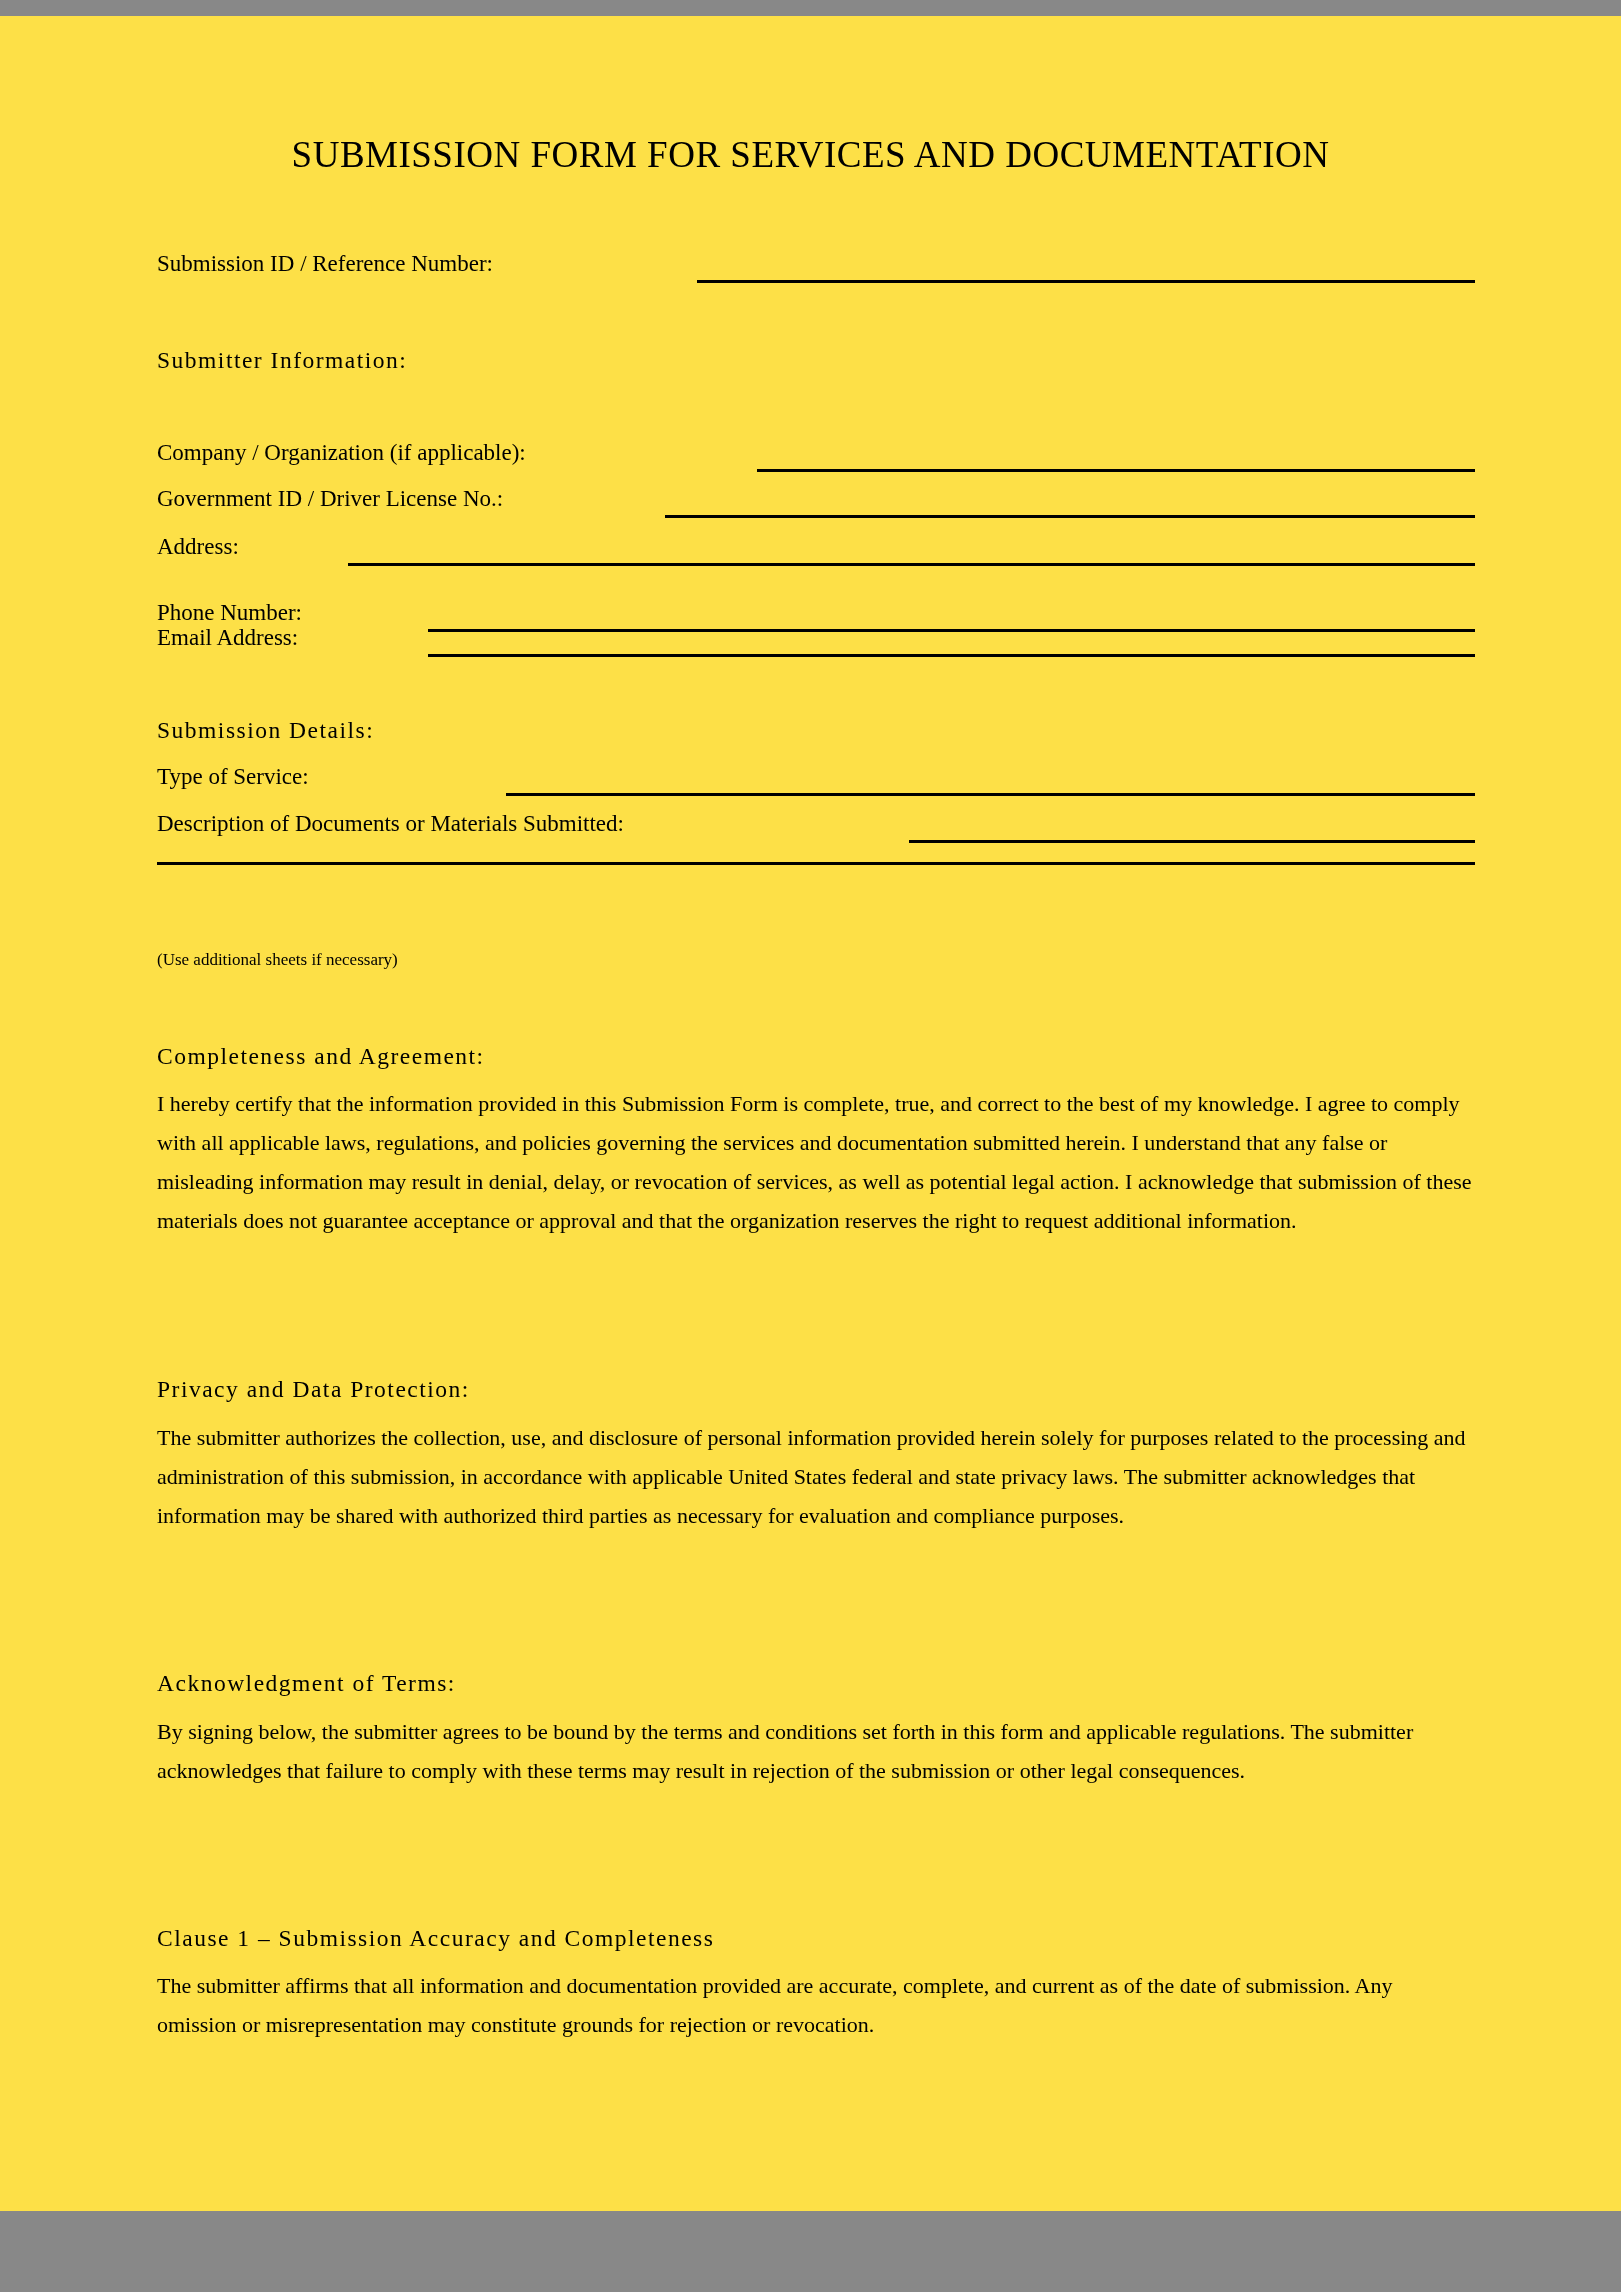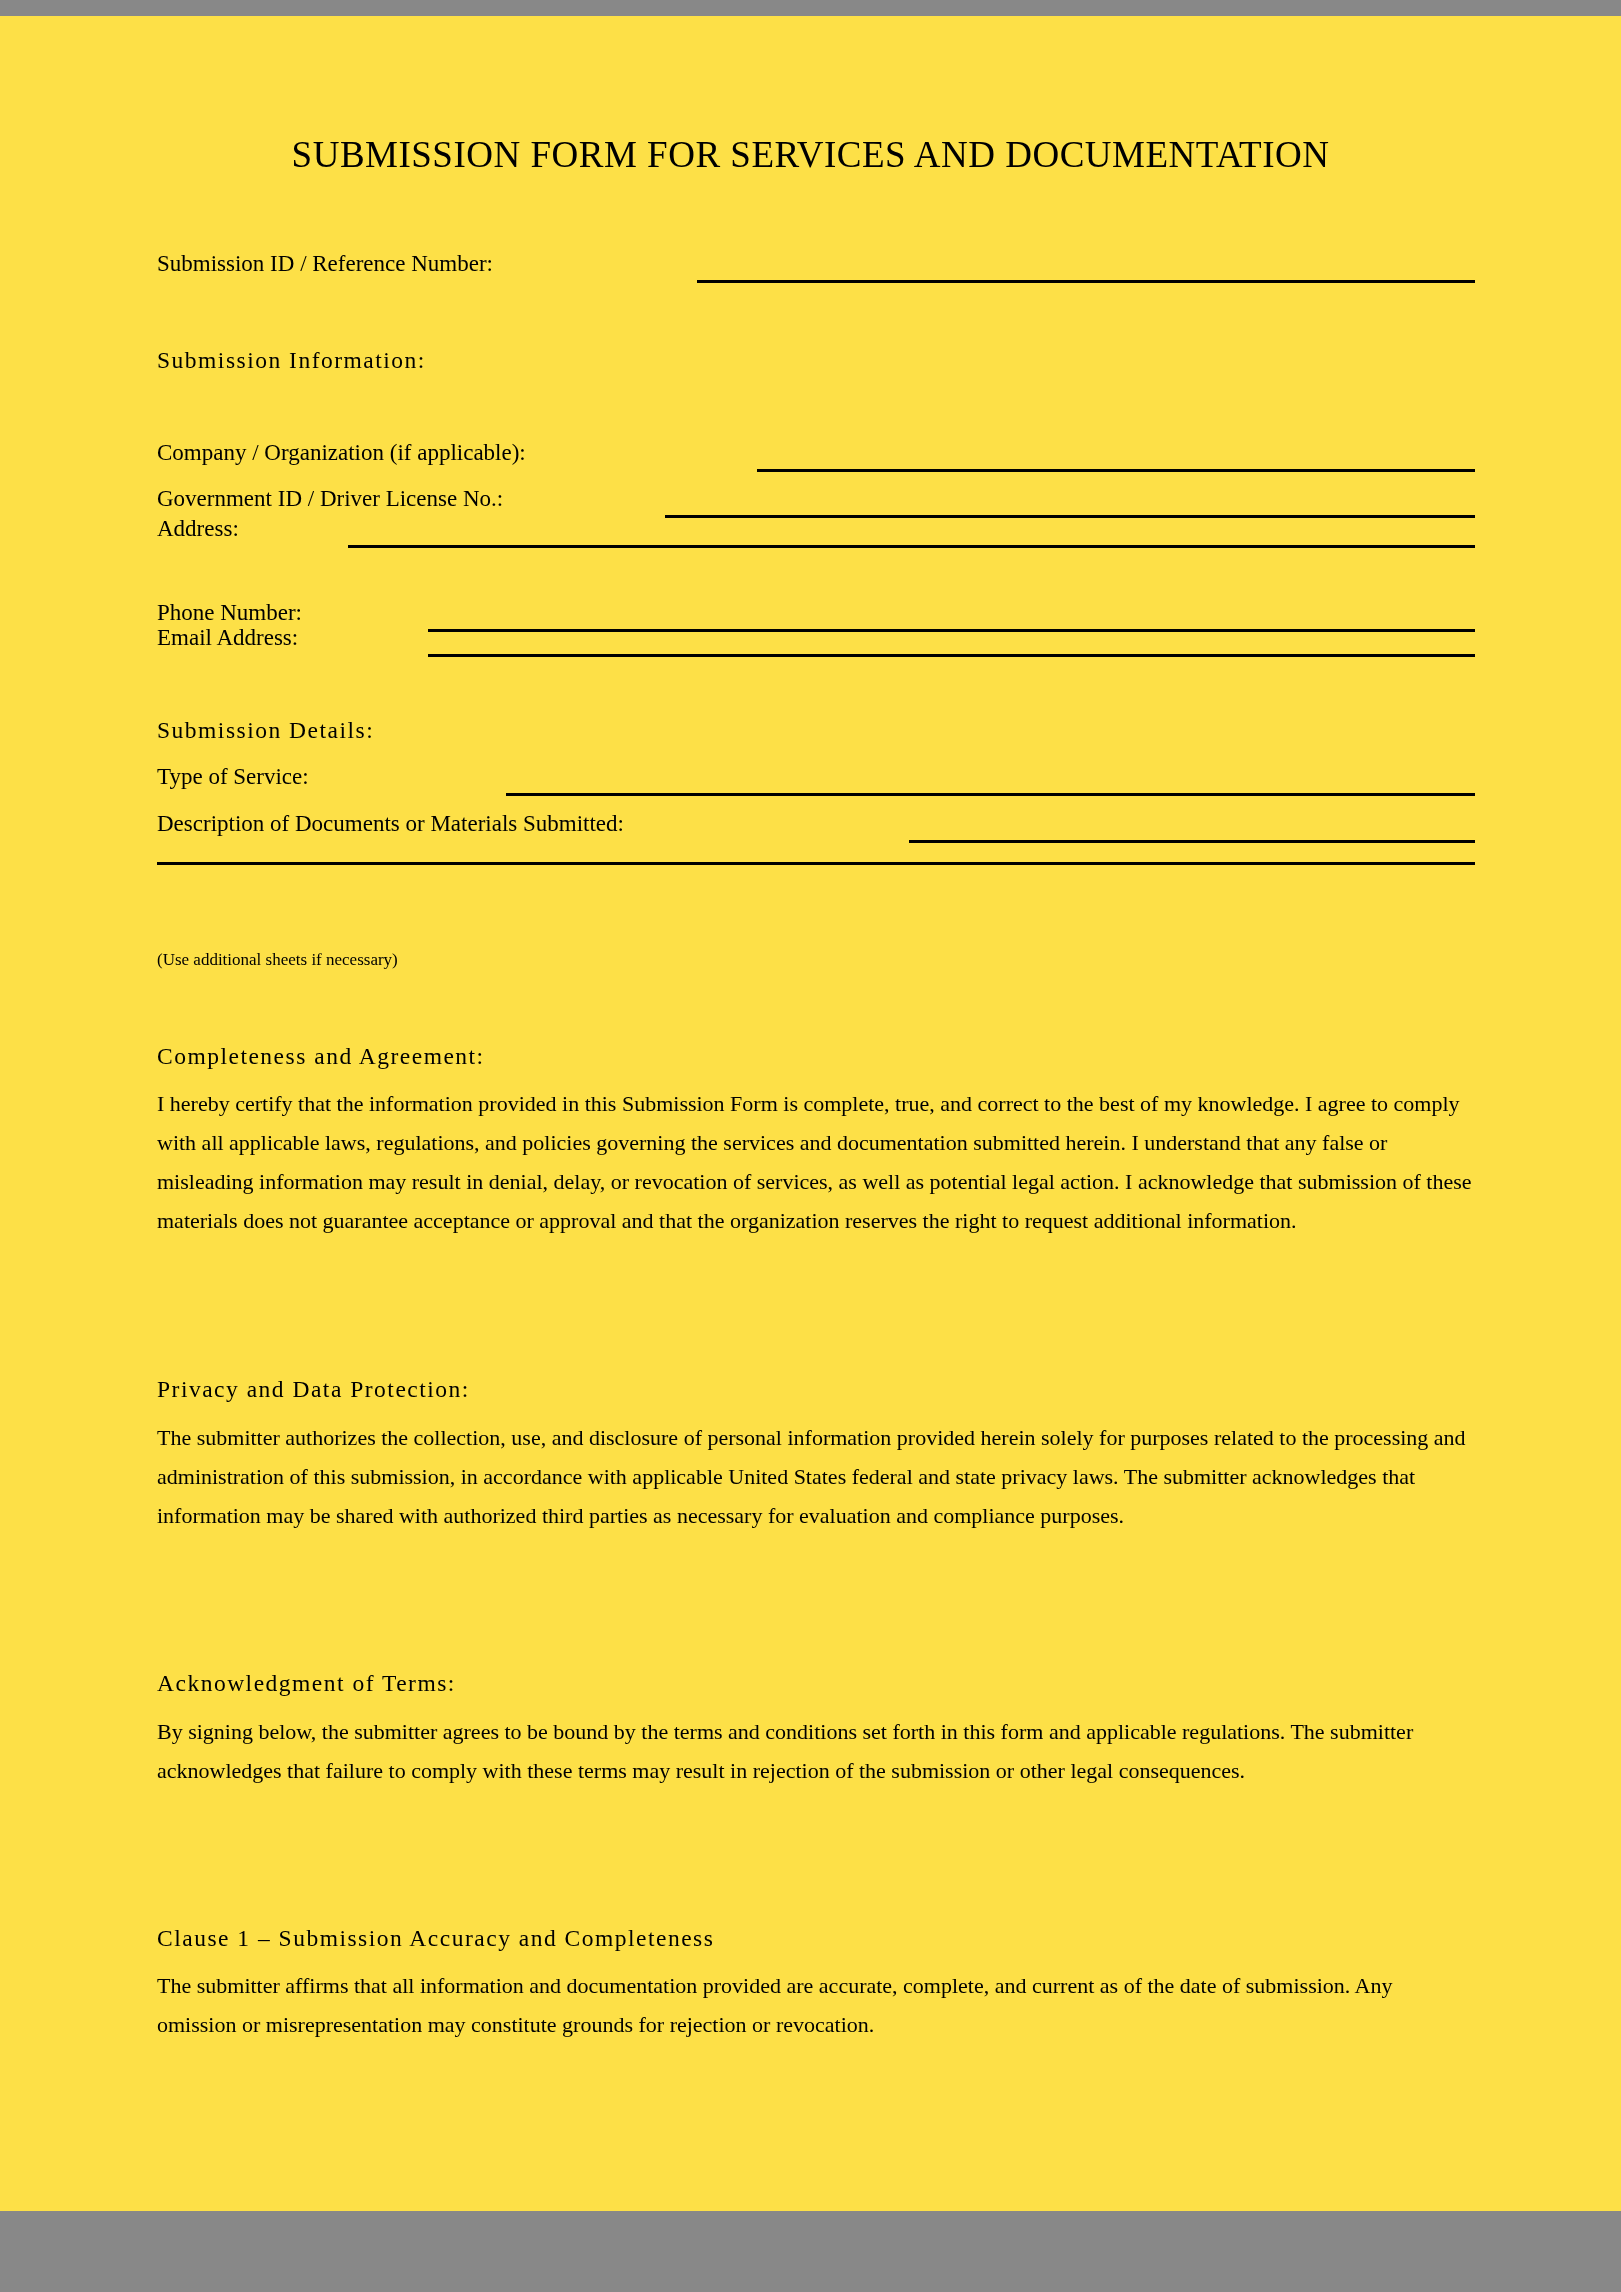--- a/index.html
+++ b/index.html
@@ -79,34 +79,34 @@
 
 <div class="page">
 
   <div class="title">SUBMISSION FORM FOR SERVICES AND DOCUMENTATION</div>
 
   <div class="row" style="top:235px">
     <span class="label">Submission ID / Reference Number:</span>
     <span class="fill-line" style="left:540px"></span>
   </div>
 
-  <div class="heading" style="top:331px">Submission Information:</div>
+  <div class="heading" style="top:331px">Submitter Information:</div>
 
 
   <div class="row" style="top:424px">
     <span class="label">Company / Organization (if applicable):</span>
     <span class="fill-line" style="left:600px"></span>
   </div>
 
   <div class="row" style="top:470px">
     <span class="label">Government ID / Driver License No.:</span>
     <span class="fill-line" style="left:508px"></span>
   </div>
 
-  <div class="row" style="top:500px">
+  <div class="row" style="top:518px">
     <span class="label">Address:</span>
     <span class="fill-line" style="left:191px"></span>
   </div>
 
   <div class="row" style="top:584px">
     <span class="label">Phone Number:</span>
     <span class="fill-line" style="left:271px"></span>
   </div>
 
   <div class="row" style="top:609px">

